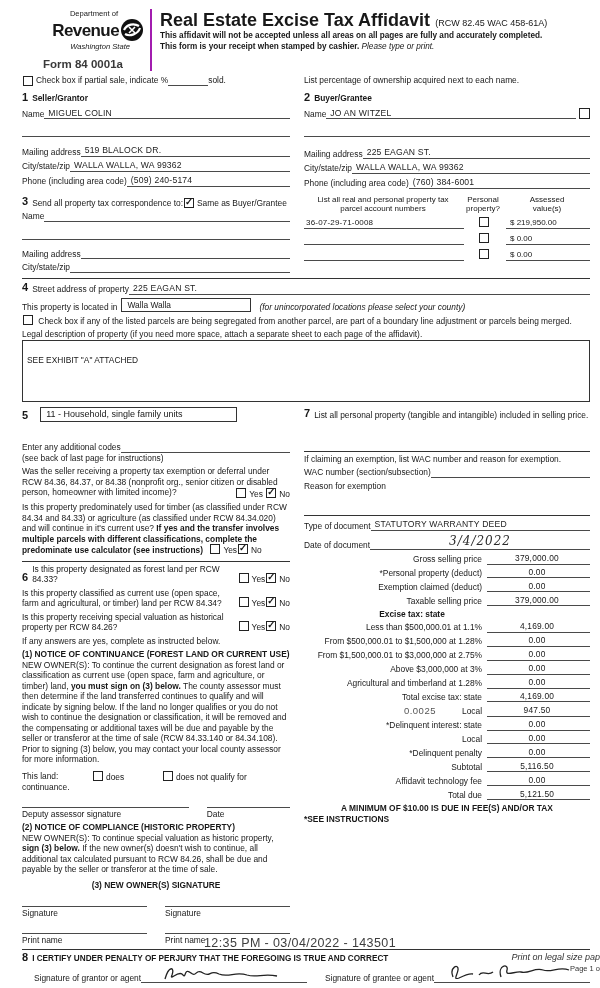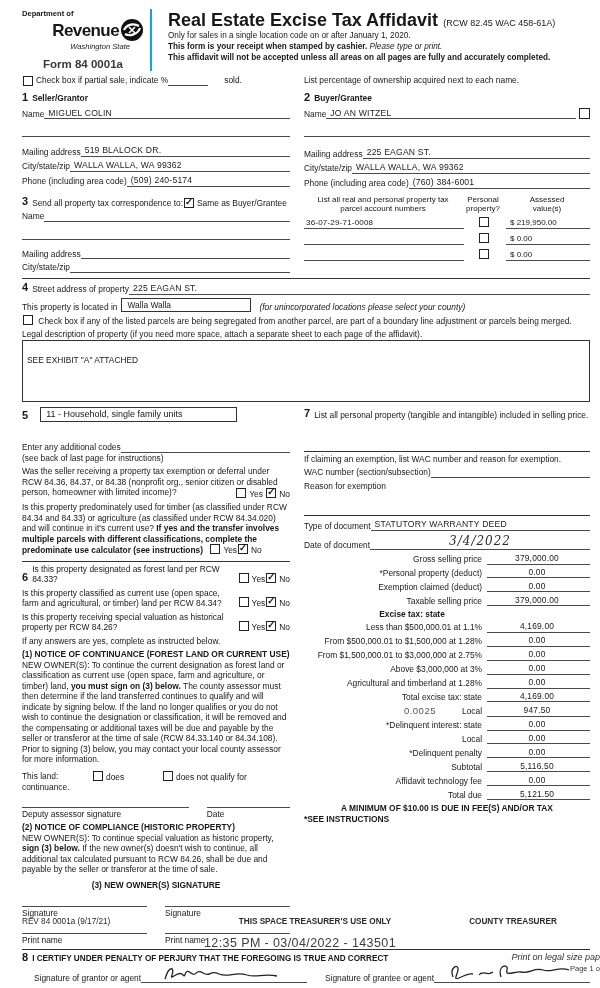--- a/index.html
+++ b/index.html
@@ -6,26 +6,26 @@
   .page{width:600px;height:988px;margin:0 auto;background:#fff;color:#181818;
         font-family:"Liberation Sans",sans-serif;font-size:8.4px;line-height:1.25;
         position:relative;overflow:hidden}
   .inner{padding:9px 10px 0 22px}
   b{font-weight:bold}
   .it{font-style:italic}
 
   
   .hrow{display:flex;margin-bottom:4px}
   .logo{width:122px;padding-right:6px;flex:0 0 122px}
-  .dept{font-size:7.6px;font-weight:bold;text-align:left;padding-right:26px}
+  .dept{font-size:7.6px;font-weight:normal;text-align:right;padding-right:26px}
   .revline{display:flex;justify-content:flex-end;align-items:center;gap:1px}
   .rev{font-size:17px;font-weight:bold;letter-spacing:-0.6px}
   .wa{font-size:7.6px;font-style:italic;text-align:right;padding-right:14px}
   .formno{font-size:11.5px;font-weight:bold;color:#3a3a3a;margin-top:5px;text-align:center}
-  .tblock{border-left:2px solid #0ea5e9;padding-left:16px;flex:1;padding-top:2px}
+  .tblock{border-left:2px solid #a21caf;padding-left:8px;flex:1;padding-top:2px}
   .title{font-size:18px;font-weight:bold;line-height:1.05}
   .rcw{font-size:9px;font-weight:normal}
   .tnote{font-size:8.2px;margin-top:1px}
 
   
   .cb{display:inline-block;width:8px;height:8px;border:1px solid #222;position:relative;
       vertical-align:-1px;margin:0 3px 0 1px;background:#fff}
   .cb.checked::after{content:"\2713";position:absolute;left:0px;top:-3px;font-size:9.5px;font-weight:bold;color:#111}
   .fl{display:flex;align-items:flex-end}
   .grow{flex:1}
@@ -98,32 +98,31 @@
         </svg>
       </div>
       <div class="wa">Washington State</div>
       <div class="formno">Form 84 0001a</div>
     </div>
     <div class="tblock">
       <div class="title">
         <span>Real Estate Excise Tax Affidavit</span>
         <span class="rcw">(RCW 82.45 WAC 458-61A)</span>
       </div>
-      <div class="tnote">Only for sales in a single location code on or after January 1, 2020.</div>
+      <div class="tnote"><b>This affidavit will not be accepted unless all areas on all pages are fully and accurately completed.</b></div>
       <div class="tnote"><b>This form is your receipt when stamped by cashier. </b><span class="it">Please type or print.</span></div>
-      <div class="tnote"><b>This affidavit will not be accepted unless all areas on all pages are fully and accurately completed.</b></div>
     </div>
   </div>
 
   <div class="twocol" style="margin-top:4px">
     <div class="lcol fl">
       <span class="cb"></span>
       <span>Check box if partial sale, indicate %</span>
       <span class="line" style="width:40px"></span>
-      <span style="margin-left:16px">sold.</span>
+      <span style="margin-left:0">sold.</span>
     </div>
     <div class="rcol">List percentage of ownership acquired next to each name.</div>
   </div>
 
   <div class="twocol" style="margin-top:5px">
     <div class="lcol">
       <div><span class="secnum">1</span><b>Seller/Grantor</b></div>
       <div class="fl row">
             <span class="lbl">Name</span>
             <span class="grow line val">MIGUEL COLIN</span>
@@ -434,22 +433,17 @@
             </div>
         <div class="fl row">
               <span class="line" style="width:55px;text-align:center"><span class="handw small">3/4/2022</span></span>
             </div>
       </div>
     </div>
   </div>
 
  </div>
 
- <div class="footrow">
-   <span style="flex:0 0 170px;font-weight:normal">REV 84 0001a   (9/17/21)</span>
-   <span style="flex:1;text-align:center">THIS SPACE TREASURER'S USE ONLY</span>
-   <span style="flex:0 0 150px;text-align:center">COUNTY TREASURER</span>
- </div>
 
  <div class="stamp">12:35 PM - 03/04/2022 - 143501</div>
  <div class="printnote">Print on legal size pap</div>
  <div class="pagenote">Page 1 o</div>
 </div>
 
 </body></html>

